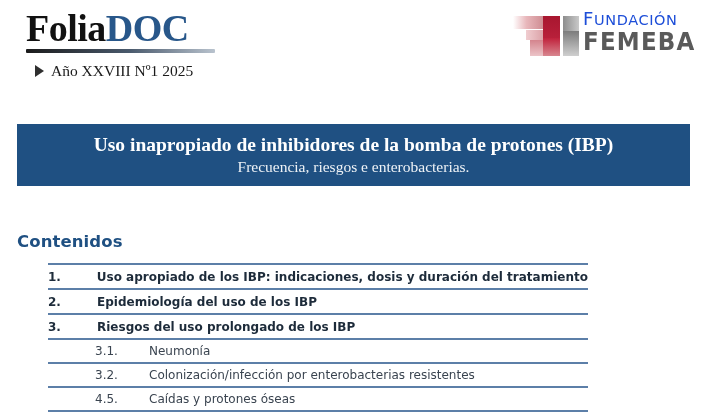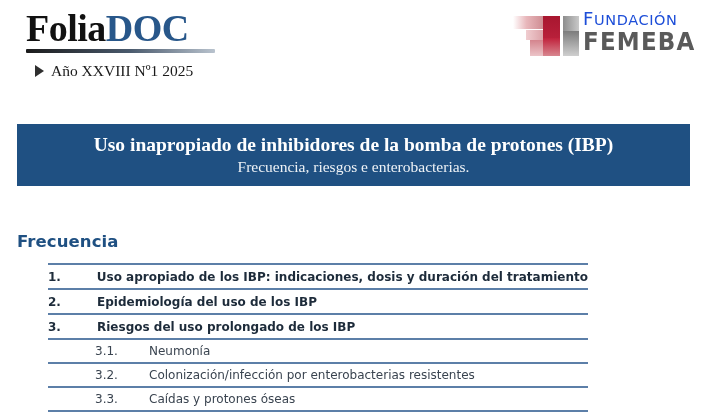--- a/index.html
+++ b/index.html
@@ -268,21 +268,21 @@
     </div>
   </div>
 
 </div>
 
 <div class="title-banner">
   <div class="title-main">Uso inapropiado de inhibidores de la bomba de protones (IBP)</div>
   <div class="title-sub">Frecuencia, riesgos e enterobacterias.</div>
 </div>
 
-<div class="contents-heading">Frecuencia</div>
+<div class="contents-heading">Contenidos</div>
 
 <div class="toc">
 
   <div class="toc-row level1">
     <span class="toc-num">1.</span>
     <span class="toc-label">Uso apropiado de los IBP: indicaciones, dosis y duración del tratamiento</span>
   </div>
 
   <div class="toc-row level1">
     <span class="toc-num">2.</span>
@@ -298,21 +298,21 @@
     <span class="toc-num">3.1.</span>
     <span class="toc-label">Neumonía</span>
   </div>
 
   <div class="toc-row level2">
     <span class="toc-num">3.2.</span>
     <span class="toc-label">Colonización/infección por enterobacterias resistentes</span>
   </div>
 
   <div class="toc-row level2">
-    <span class="toc-num">3.3.</span>
+    <span class="toc-num">4.5.</span>
     <span class="toc-label">Caídas y protones óseas</span>
   </div>
 
   <div class="toc-row level2">
     <span class="toc-num">3.4.</span>
     <span class="toc-label">Cáncer de tracto gastrointestinal</span>
   </div>
 
 </div>
 

